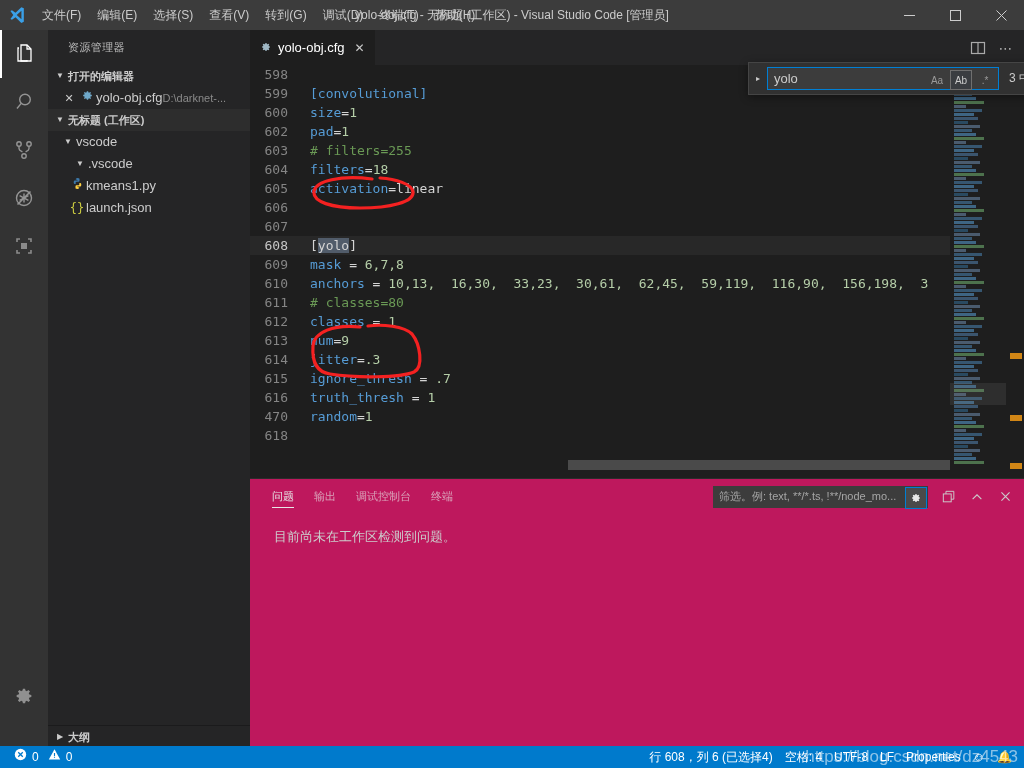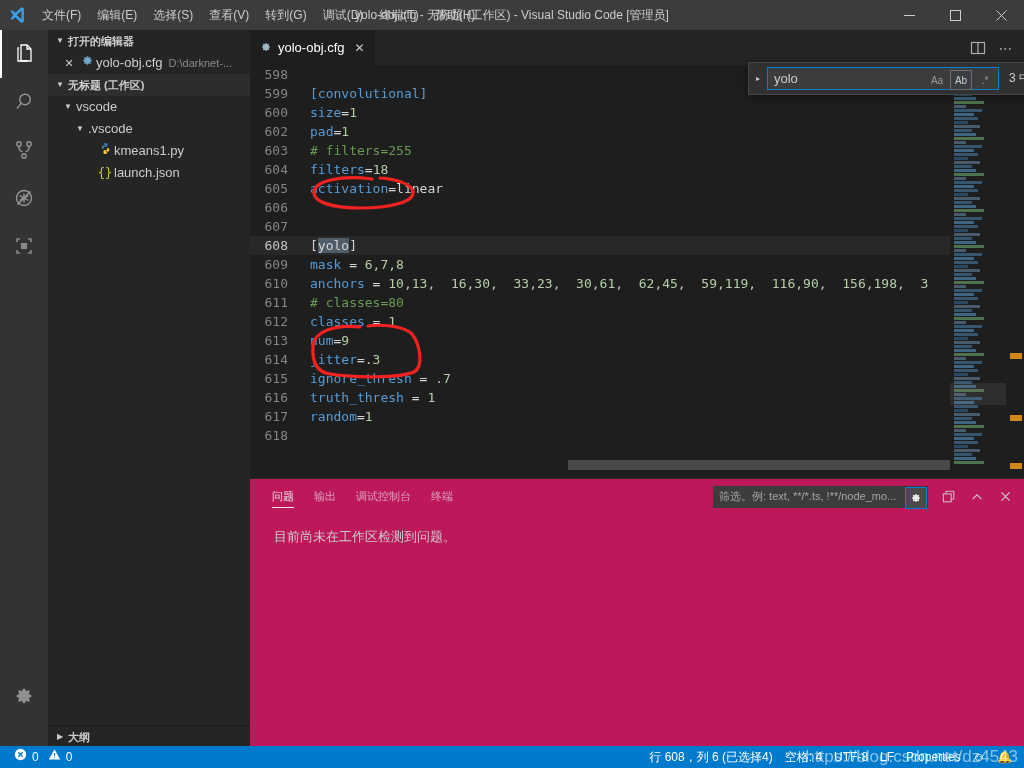--- a/index.html
+++ b/index.html
@@ -61,24 +61,24 @@
   .twisty{
     width:16px;display:inline-block;text-align:center;font-size:8px;color:#cccccc;
   }
   .sb-row{
     height:22px;line-height:22px;display:flex;align-items:center;font-size:13px;
     color:#cccccc;padding-left:4px;white-space:nowrap;overflow:hidden;
   }
   .sb-row.open-ed{background:#252526;}
   .close-x{width:18px;text-align:center;font-size:11px;color:#cccccc;}
   .file-ico{width:18px;text-align:center;font-size:11px;}
-  .dim{color:#8a8a8a;font-size:11px;margin-left:6px;overflow:hidden;text-overflow:ellipsis;}
+  .dim{color:#8a8a8a;font-size:11px;overflow:hidden;text-overflow:ellipsis;}
   .indent1{padding-left:12px;}
   .indent2{padding-left:24px;}
-  .indent3{padding-left:48px;}
+  .indent3{padding-left:20px;}
   .outline-bar{
     position:absolute;left:0;bottom:0;width:202px;height:22px;line-height:22px;
     background:#252526;border-top:1px solid #1b1b1c;font-size:11px;font-weight:bold;
     color:#cccccc;display:flex;align-items:center;padding-left:4px;
   }
 
   
   .editor-group{
     position:absolute;left:250px;top:30px;width:774px;height:448px;background:#1e1e1e;
   }
@@ -285,20 +285,21 @@
       <div class="act-icon">
         <svg width="22" height="22" viewBox="0 0 24 24" fill="#c9c9c9">
           <path d="M12 8.4a3.6 3.6 0 1 0 0 7.2 3.6 3.6 0 0 0 0-7.2zm0 5.4a1.8 1.8 0 1 1 0-3.6 1.8 1.8 0 0 1 0 3.6z"></path>
           <path d="M20 13.2v-2.4l-2.2-.4a6 6 0 0 0-.6-1.5l1.3-1.8-1.7-1.7-1.8 1.3a6 6 0 0 0-1.5-.6L13.2 4h-2.4l-.4 2.1a6 6 0 0 0-1.5.6L7.1 5.4 5.4 7.1l1.3 1.8a6 6 0 0 0-.6 1.5L4 10.8v2.4l2.1.4a6 6 0 0 0 .6 1.5l-1.3 1.8 1.7 1.7 1.8-1.3a6 6 0 0 0 1.5.6l.4 2.1h2.4l.4-2.1a6 6 0 0 0 1.5-.6l1.8 1.3 1.7-1.7-1.3-1.8a6 6 0 0 0 .6-1.5l2.1-.4z"></path>
         </svg>
       </div>
     </div>
   </div>
 
   <div class="sidebar">
+    <div class="sb-title">资源管理器</div>
 
     <div class="sb-section">
       <div class="sb-sec-head">
         <span class="twisty">▼</span>
         <span>打开的编辑器</span>
       </div>
       <div class="sb-row open-ed indent1">
         <span class="close-x">✕</span>
         <span class="file-ico">
           <svg width="13" height="13" viewBox="0 0 24 24" fill="#6fa8c9">
@@ -381,21 +382,21 @@
           <div class="cl"><div class="ln">607</div><div class="ct"></div></div>
           <div class="cl cur"><div class="ln">608</div><div class="ct"><span class="tk-plain">[</span><span class="tk-plain cur-match">yolo</span><span class="tk-plain">]</span></div></div>
           <div class="cl"><div class="ln">609</div><div class="ct"><span class="tk-key">mask</span><span class="tk-op"> = </span><span class="tk-num">6,7,8</span></div></div>
           <div class="cl"><div class="ln">610</div><div class="ct"><span class="tk-key">anchors</span><span class="tk-op"> = </span><span class="tk-num">10,13,  16,30,  33,23,  30,61,  62,45,  59,119,  116,90,  156,198,  3</span></div></div>
           <div class="cl"><div class="ln">611</div><div class="ct"><span class="tk-com"># classes=80</span></div></div>
           <div class="cl"><div class="ln">612</div><div class="ct"><span class="tk-key">classes</span><span class="tk-op"> = </span><span class="tk-num">1</span></div></div>
           <div class="cl"><div class="ln">613</div><div class="ct"><span class="tk-key">num</span><span class="tk-op">=</span><span class="tk-num">9</span></div></div>
           <div class="cl"><div class="ln">614</div><div class="ct"><span class="tk-key">jitter</span><span class="tk-op">=</span><span class="tk-num">.3</span></div></div>
           <div class="cl"><div class="ln">615</div><div class="ct"><span class="tk-key">ignore_thresh</span><span class="tk-op"> = </span><span class="tk-num">.7</span></div></div>
           <div class="cl"><div class="ln">616</div><div class="ct"><span class="tk-key">truth_thresh</span><span class="tk-op"> = </span><span class="tk-num">1</span></div></div>
-          <div class="cl"><div class="ln">617</div><div class="ct"><span class="tk-key">random</span><span class="tk-op">=</span><span class="tk-num">1</span></div></div>
+          <div class="cl"><div class="ln">470</div><div class="ct"><span class="tk-key">random</span><span class="tk-op">=</span><span class="tk-num">1</span></div></div>
           <div class="cl"><div class="ln">618</div><div class="ct"></div></div>
         </div>
       <div class="hscroll">
         <div class="hscroll-thumb"></div>
       </div>
     </div>
 
     <div class="minimap" id="minimap">
         <div class="mm-line" style="width: 30px; background: rgb(94, 143, 94); margin-left: 4px; opacity: 0.75;"></div>
         <div class="mm-line" style="width: 12px; background: rgb(89, 112, 138); margin-left: 4px; opacity: 0.75;"></div>

